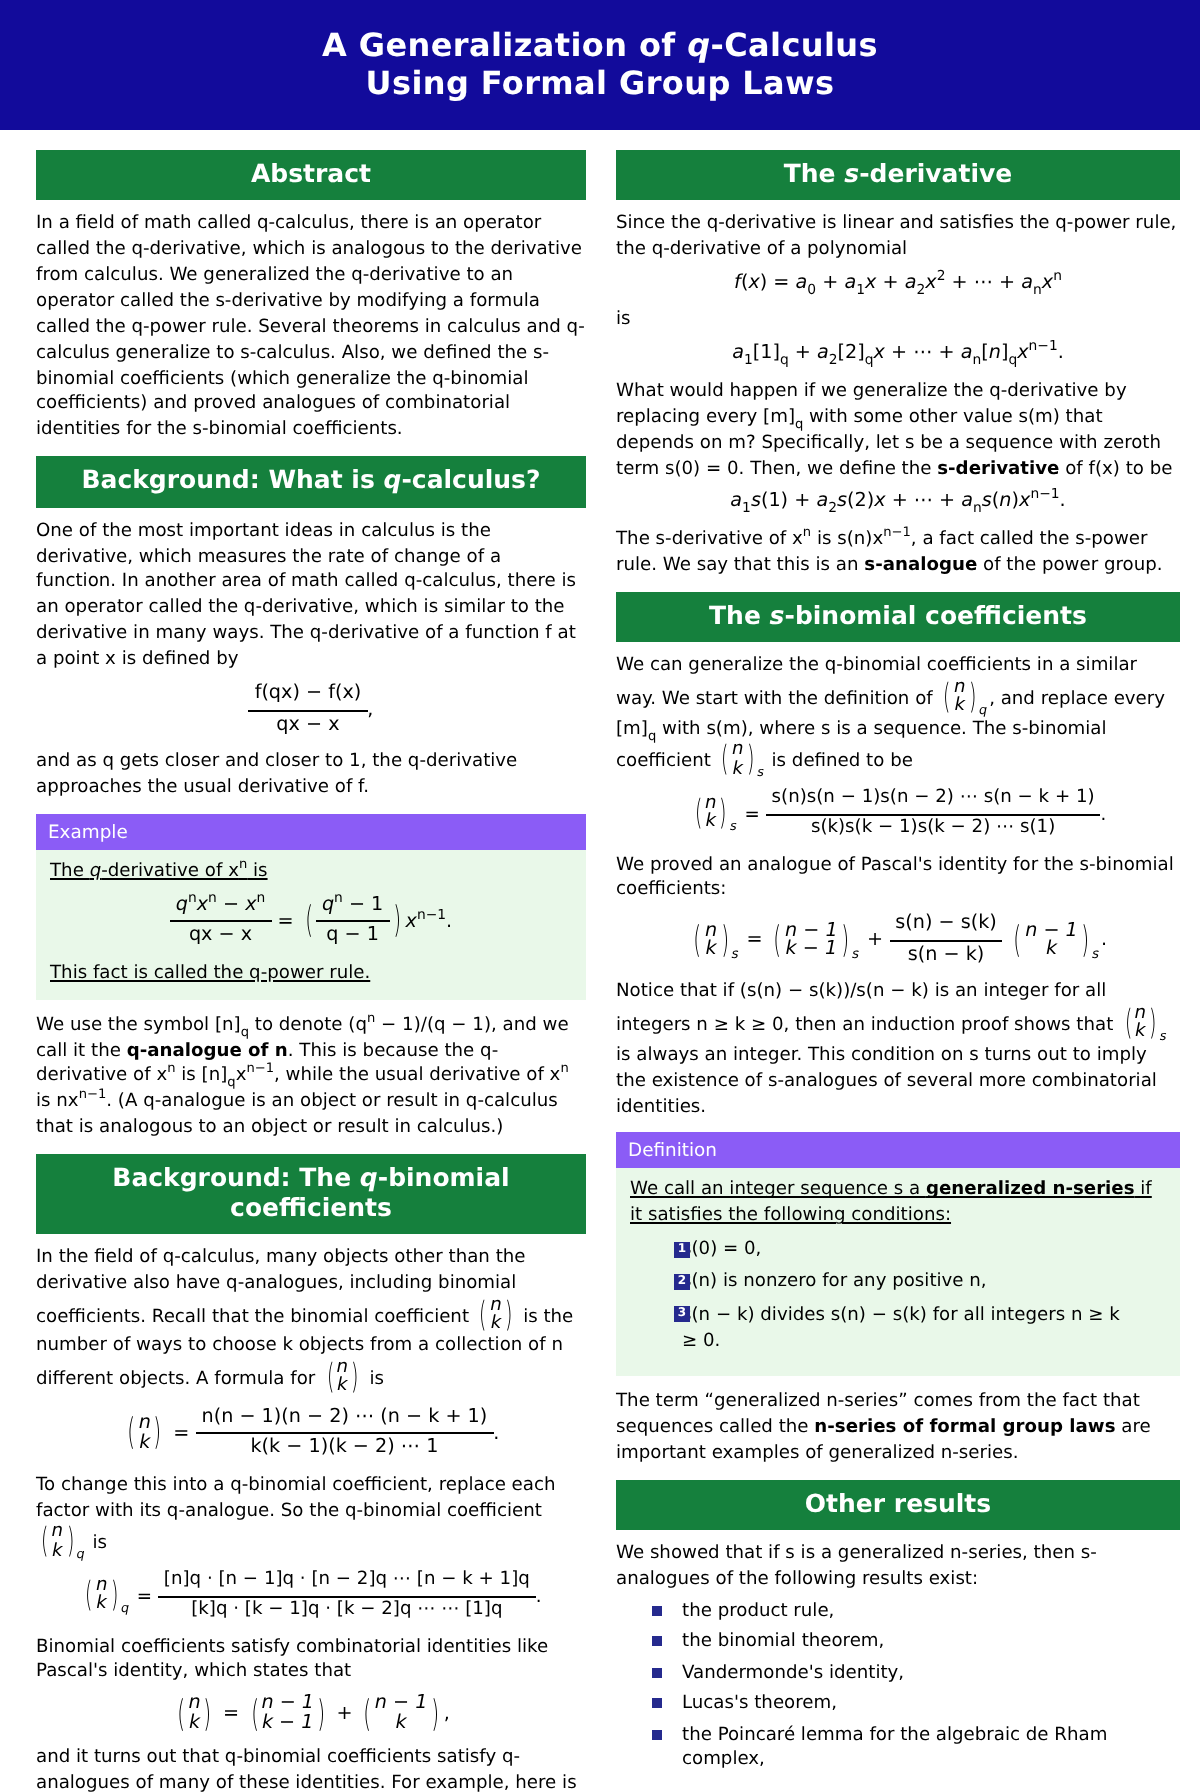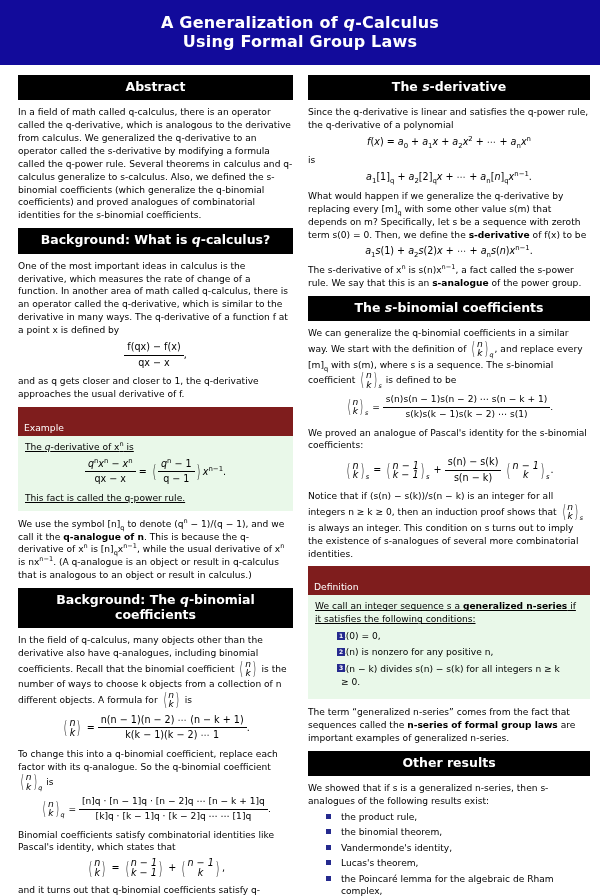--- a/index.html
+++ b/index.html
@@ -26,21 +26,21 @@
   
   .cols{
     display:flex;gap:15px;
     padding:10px 10px 0 18px;box-sizing:border-box;
   }
   .col{width:275px;flex:0 0 275px;}
   .col.right{width:282px;flex:0 0 282px;}
 
   
   .sec-head{
-    background:#000000;color:#ffffff;
+    background:#15803d;color:#ffffff;
     text-align:center;font-weight:bold;font-size:12.5px;
     padding:5px 4px 6px 4px;margin:0 0 6px 0;
     box-sizing:border-box;line-height:1.15;
   }
   .sec-head em{font-style:italic;}
 
   
   p.t{
     font-size:9.1px;line-height:1.42;margin:0 0 6px 0;text-align:left;
   }
@@ -66,22 +66,22 @@
     font-size:1.9em;line-height:.72;font-weight:300;
     transform:scaleX(.55);
   }
   .binom .stack{display:inline-block;vertical-align:middle;text-align:center;line-height:1.02;}
   .binom .stack span{display:block;font-style:italic;}
   .bsub{font-size:.7em;vertical-align:-0.85em;font-style:italic;line-height:0;}
 
   
   .box{margin:6px 0 7px 0;}
   .box-title{
-    background:#7f1d1d;color:#ffffff;font-size:9.2px;
-    padding:15px 6px 3px 6px;box-sizing:border-box;
+    background:#8b5cf6;color:#ffffff;font-size:9.2px;
+    padding:4px 6px 3px 6px;box-sizing:border-box;
   }
   .box-body{
     background:#e9f8e9;padding:5px 7px 6px 7px;box-sizing:border-box;
   }
   .box-body p.t{margin-bottom:4px;text-decoration:underline;}
   .box-body p.t:last-child{margin-bottom:0;}
 
   
   ul.plain{list-style:none;margin:2px 0 5px 0;padding:0 0 0 18px;}
   ul.plain li{

